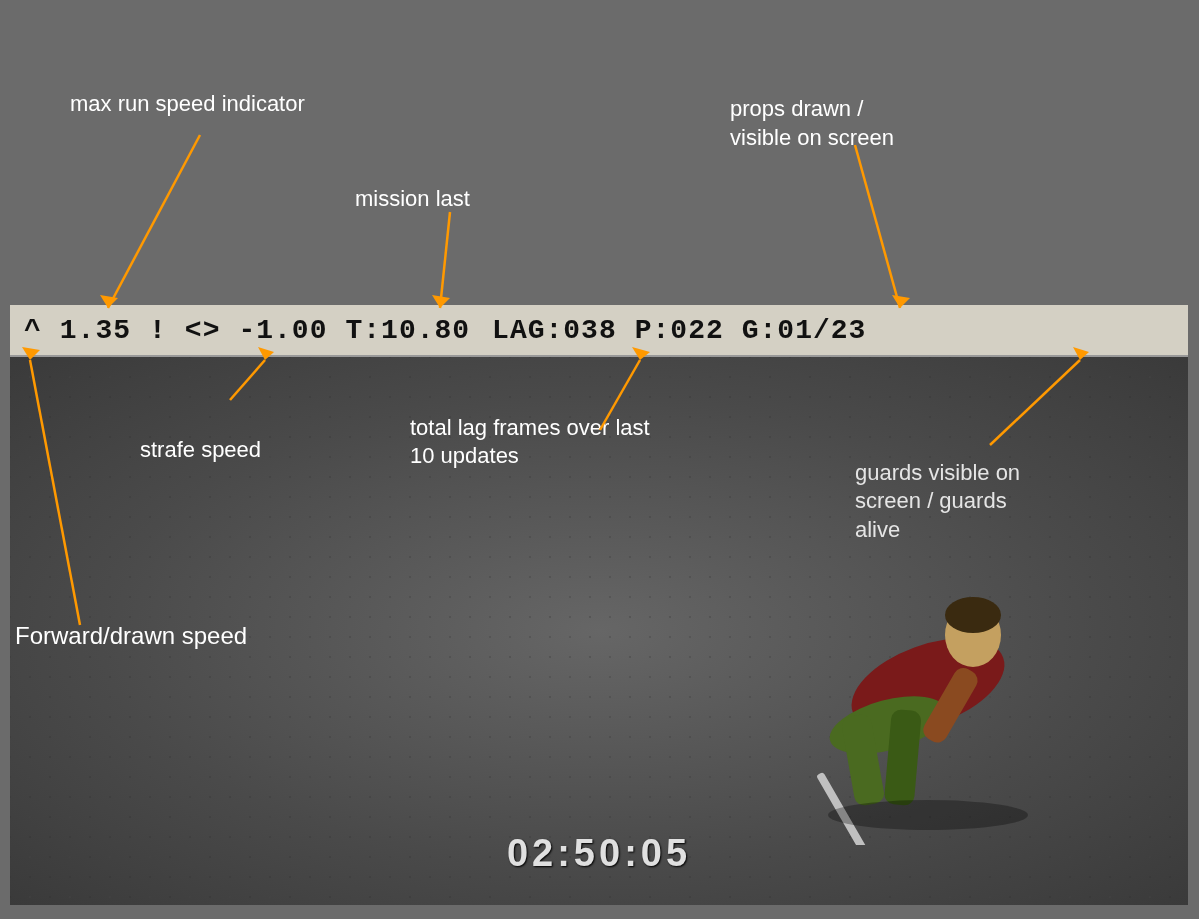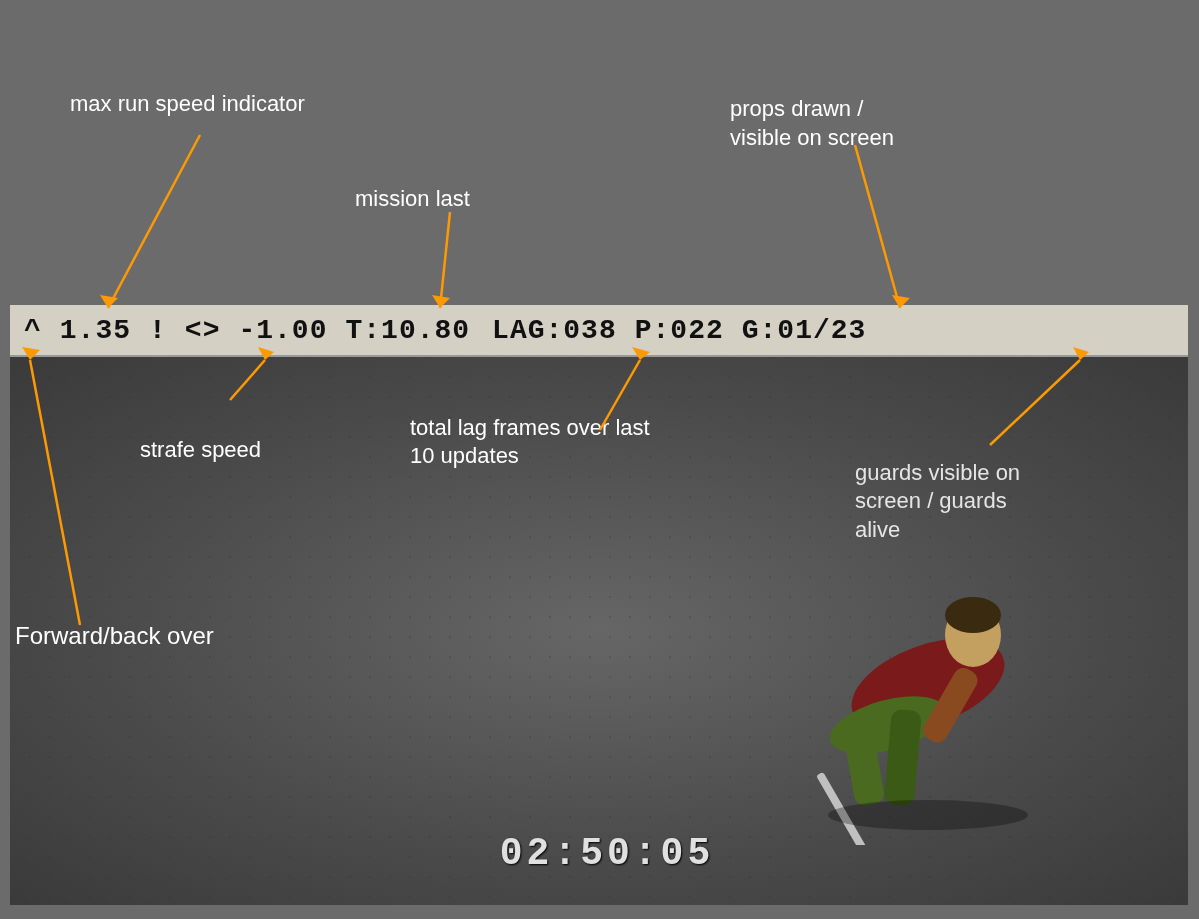--- a/index.html
+++ b/index.html
@@ -88,27 +88,26 @@
       background-size: 40px 40px, 20px 20px;
       background-position: 0 0, 10px 10px;
     }
 
     
     .game-timer {
       position: absolute;
       bottom: 30px;
       left: 50%;
       transform: translateX(-50%);
-      font-family: Liberation Mono, monospace;
+      font-family: Liberation Sans, sans-serif;
       font-size: 38px;
       font-weight: bold;
       color: #e0e0e0;
       letter-spacing: 4px;
       text-shadow: 1px 1px 2px #000;
-      margin-left: 8px;
     }
 
     
     .game-figure {
       position: absolute;
       bottom: 60px;
       right: 120px;
       width: 280px;
       height: 320px;
     }
@@ -209,21 +208,21 @@
   <span style="white-space: pre-line;">total lag frames over last
 10 updates</span>
 </div>
 
 <div class="annotation" style="position: absolute; top: 430px; left: 855px; font-size: 22px; color: #e5e5e5; white-space: pre-line;">
   <span style="white-space: pre-line;">guards visible on
 screen / guards
 alive</span>
 </div>
 
-<div class="annotation" style="position: absolute; top: 620px; left: 15px; font-size: 24px; color: white;">Forward/back over</div>
+<div class="annotation" style="position: absolute; top: 620px; left: 15px; font-size: 24px; color: white;">Forward/drawn speed</div>
 
 <svg class="arrows-svg" xmlns="http://www.w3.org/2000/svg">
 
   <line class="arrow-line" x1="200" y1="135" x2="108" y2="308"></line>
 
   <polygon points="108,308 100,295 118,298" fill="#ff9900"></polygon>
 
   <line class="arrow-line" x1="855" y1="145" x2="900" y2="308"></line>
   <polygon points="900,308 892,295 910,298" fill="#ff9900"></polygon>
 

